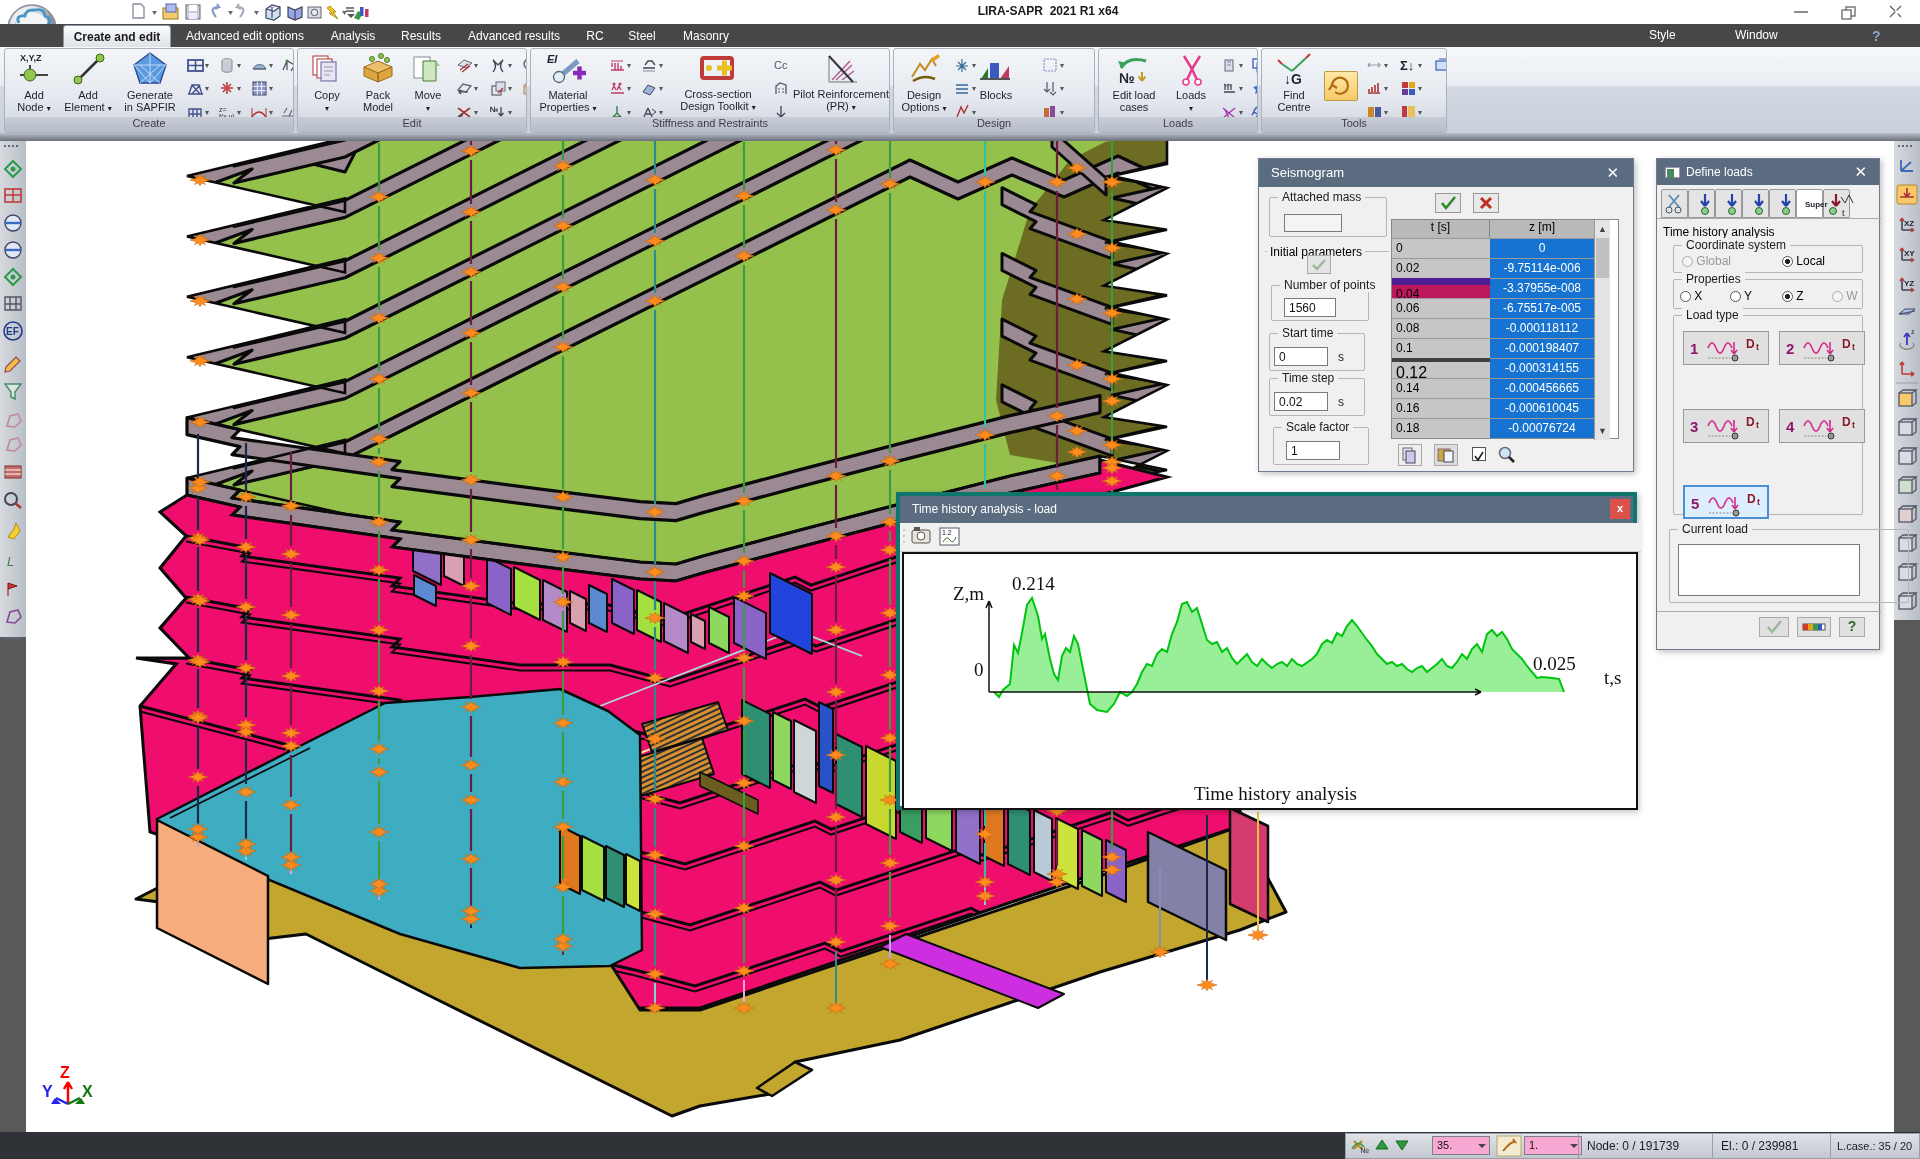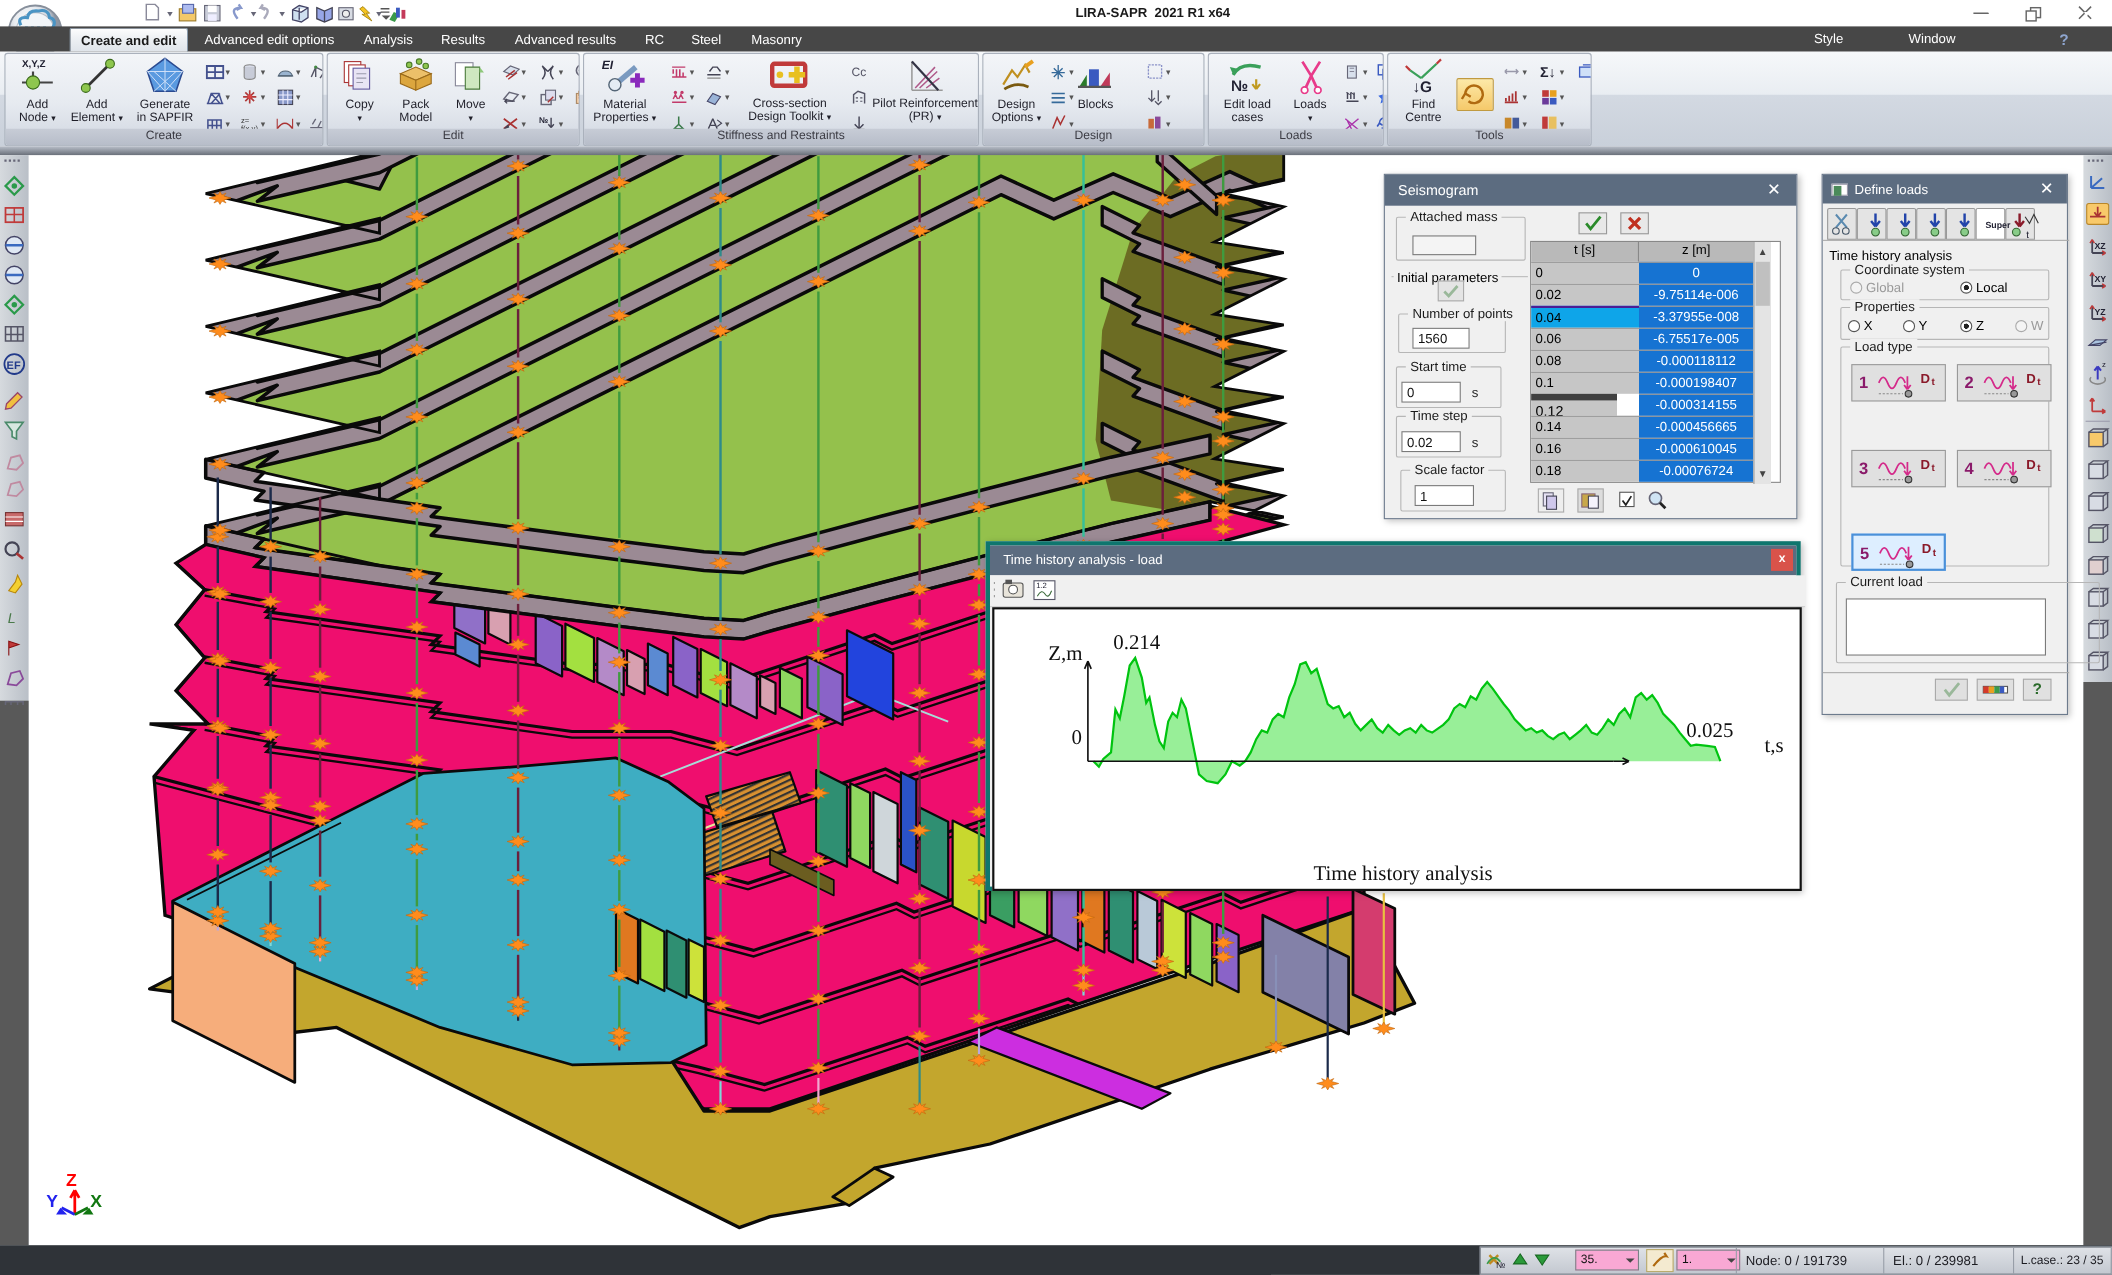--- a/index.html
+++ b/index.html
@@ -961,21 +961,21 @@
       <path d="M48,6 l6,9 6,-9z" fill="#2a9a3a" stroke="#186a22"></path>
     </svg>
 <div class="combo abs" style="left:1432px;width:58px;top:1136px">35.</div>
 <svg class="abs" style="left:1496px;top:1135px" width="26" height="22">
       <rect x="1" y="1" width="24" height="20" fill="#f4ead0" stroke="#b8a868"></rect>
       <path d="M7,16 q8,-10 12,-9 l-2,-3" fill="none" stroke="#b06a10" stroke-width="2"></path>
     </svg>
 <div class="combo abs" style="left:1524px;width:58px;top:1136px">1.</div>
 <div class="sseg abs" style="left:1578px;width:128px">Node: 0 / 191739</div>
 <div class="sseg abs" style="left:1712px;width:118px">El.: 0 / 239981</div>
-<div class="sseg abs" style="left:1830px;width:90px;font-size:11px;padding-left:6px">L.case.: 23 / 35</div>
+<div class="sseg abs" style="left:1830px;width:90px;font-size:11px;padding-left:6px">L.case.: 35 / 20</div>
     <div class="dlg abs" style="left:1258px;top:158px;width:376px;height:314px">
 <div class="dtitle">Seismogram<span class="xbtn" style="right:14px;top:0px;color:#fff;font-weight:normal">✕</span></div>
 <div class="gb" style="left:10px;top:38px;width:118px;height:40px">
         <span>Attached mass</span>
         <div class="tbx" style="left:14px;top:16px;width:58px;height:18px;background:#f4f4f4"></div>
       </div>
 <div class="abs" style="left:6px;top:92px;width:124px;height:0;border-top:1px solid #bbb"></div>
 <div class="abs" style="left:8px;top:86px;font-size:12px;background:#f0f0f0;padding:0 3px">Initial parameters</div>
 <div class="abs" style="left:48px;top:96px;width:24px;height:19px;background:#e4e4e4;border:1px solid #aaa"><svg width="22" height="17">
           <path d="M5,9 l4,4 8,-9" stroke="#9ab89a" stroke-width="2.5" fill="none"></path>
@@ -1004,29 +1004,29 @@
 <div class="abs" style="left:214px;top:34px;width:26px;height:20px;background:#e8e8e8;border:1px solid #999"><svg width="24" height="18">
           <path d="M7,4 l10,10 m0,-10 l-10,10" stroke="#c03020" stroke-width="3"></path>
         </svg></div>
 <div class="abs" style="left:132px;top:60px;width:228px;height:220px;border:1px solid #888;background:#fff">
 <div class="abs" style="left:0;top:0;width:98px;height:18px;background:#b9b9b9;border-right:1px solid #888;text-align:center;font-size:12px">t [s]</div>
 <div class="abs" style="left:98px;top:0;width:104px;height:18px;background:#b9b9b9;text-align:center;font-size:12px">z [m]</div>
 <div class="abs" style="left:0;top:18px;width:98px;height:20px;background:#c6c6c6;border-top:1px solid #999;font-size:12px;padding:2px 0 0 4px">0</div>
 <div class="abs" style="left:98px;top:18px;width:104px;height:20px;background:#1673d2;border-top:1px solid #999;color:#fff;font-size:12px;text-align:center;padding-top:2px">0</div>
 <div class="abs" style="left:0;top:38px;width:98px;height:20px;background:#c6c6c6;border-top:1px solid #999;font-size:12px;padding:2px 0 0 4px">0.02</div>
 <div class="abs" style="left:98px;top:38px;width:104px;height:20px;background:#1673d2;border-top:1px solid #999;color:#fff;font-size:12px;text-align:center;padding-top:2px">-9.75114e-006</div>
-<div class="abs" style="left:0;top:58px;width:98px;height:20px;background:#0ea5e9;border-top:2px solid #4c1d95;font-size:12px;padding:2px 0 0 4px">0.04</div>
+<div class="abs" style="left:0;top:58px;width:98px;height:20px;background:#be185d;border-top:7px solid #4c1d95;font-size:12px;padding:2px 0 0 4px">0.04</div>
 <div class="abs" style="left:98px;top:58px;width:104px;height:20px;background:#1673d2;border-top:1px solid #999;color:#fff;font-size:12px;text-align:center;padding-top:2px">-3.37955e-008</div>
 <div class="abs" style="left:0;top:78px;width:98px;height:20px;background:#c6c6c6;border-top:1px solid #999;font-size:12px;padding:2px 0 0 4px">0.06</div>
 <div class="abs" style="left:98px;top:78px;width:104px;height:20px;background:#1673d2;border-top:1px solid #999;color:#fff;font-size:12px;text-align:center;padding-top:2px">-6.75517e-005</div>
 <div class="abs" style="left:0;top:98px;width:98px;height:20px;background:#c6c6c6;border-top:1px solid #999;font-size:12px;padding:2px 0 0 4px">0.08</div>
 <div class="abs" style="left:98px;top:98px;width:104px;height:20px;background:#1673d2;border-top:1px solid #999;color:#fff;font-size:12px;text-align:center;padding-top:2px">-0.000118112</div>
 <div class="abs" style="left:0;top:118px;width:98px;height:20px;background:#c6c6c6;border-top:1px solid #999;font-size:12px;padding:2px 0 0 4px">0.1</div>
 <div class="abs" style="left:98px;top:118px;width:104px;height:20px;background:#1673d2;border-top:1px solid #999;color:#fff;font-size:12px;text-align:center;padding-top:2px">-0.000198407</div>
-<div class="abs" style="left:0;top:138px;width:78px;height:20px;background:#c6c6c6;border-top:6px solid #404040;font-size:13px;padding:2px 0 0 4px">0.12</div>
+<div class="abs" style="left:0;top:138px;width:98px;height:20px;background:#c6c6c6;border-top:4px solid #404040;font-size:16px;padding:2px 0 0 4px">0.12</div>
 <div class="abs" style="left:98px;top:138px;width:104px;height:20px;background:#1673d2;border-top:1px solid #999;color:#fff;font-size:12px;text-align:center;padding-top:2px">-0.000314155</div>
 <div class="abs" style="left:0;top:158px;width:98px;height:20px;background:#c6c6c6;border-top:1px solid #999;font-size:12px;padding:2px 0 0 4px">0.14</div>
 <div class="abs" style="left:98px;top:158px;width:104px;height:20px;background:#1673d2;border-top:1px solid #999;color:#fff;font-size:12px;text-align:center;padding-top:2px">-0.000456665</div>
 <div class="abs" style="left:0;top:178px;width:98px;height:20px;background:#c6c6c6;border-top:1px solid #999;font-size:12px;padding:2px 0 0 4px">0.16</div>
 <div class="abs" style="left:98px;top:178px;width:104px;height:20px;background:#1673d2;border-top:1px solid #999;color:#fff;font-size:12px;text-align:center;padding-top:2px">-0.000610045</div>
 <div class="abs" style="left:0;top:198px;width:98px;height:20px;background:#c6c6c6;border-top:1px solid #999;font-size:12px;padding:2px 0 0 4px">0.18</div>
 <div class="abs" style="left:98px;top:198px;width:104px;height:20px;background:#1673d2;border-top:1px solid #999;color:#fff;font-size:12px;text-align:center;padding-top:2px">-0.00076724</div>
 <div class="abs" style="left:202px;top:0;width:16px;height:220px;background:#e4e4e4;border-left:1px solid #999">
           <div class="abs" style="left:3px;top:4px;font-size:9px;color:#444">▲</div>
           <div class="abs" style="left:1px;top:18px;width:13px;height:40px;background:#c0c0c0"></div>

